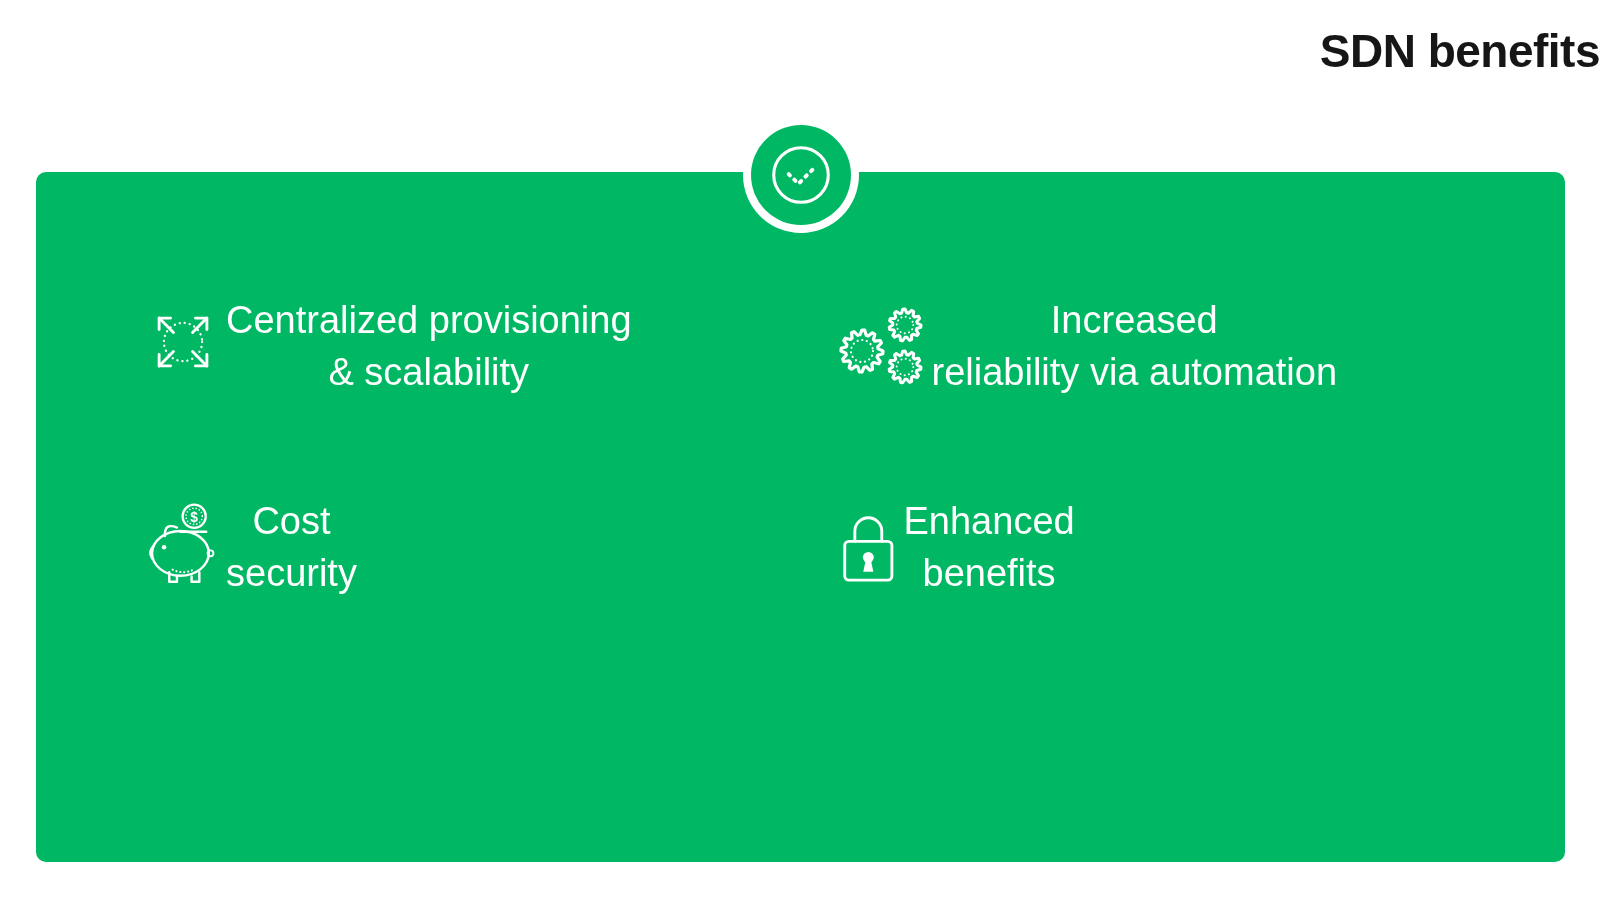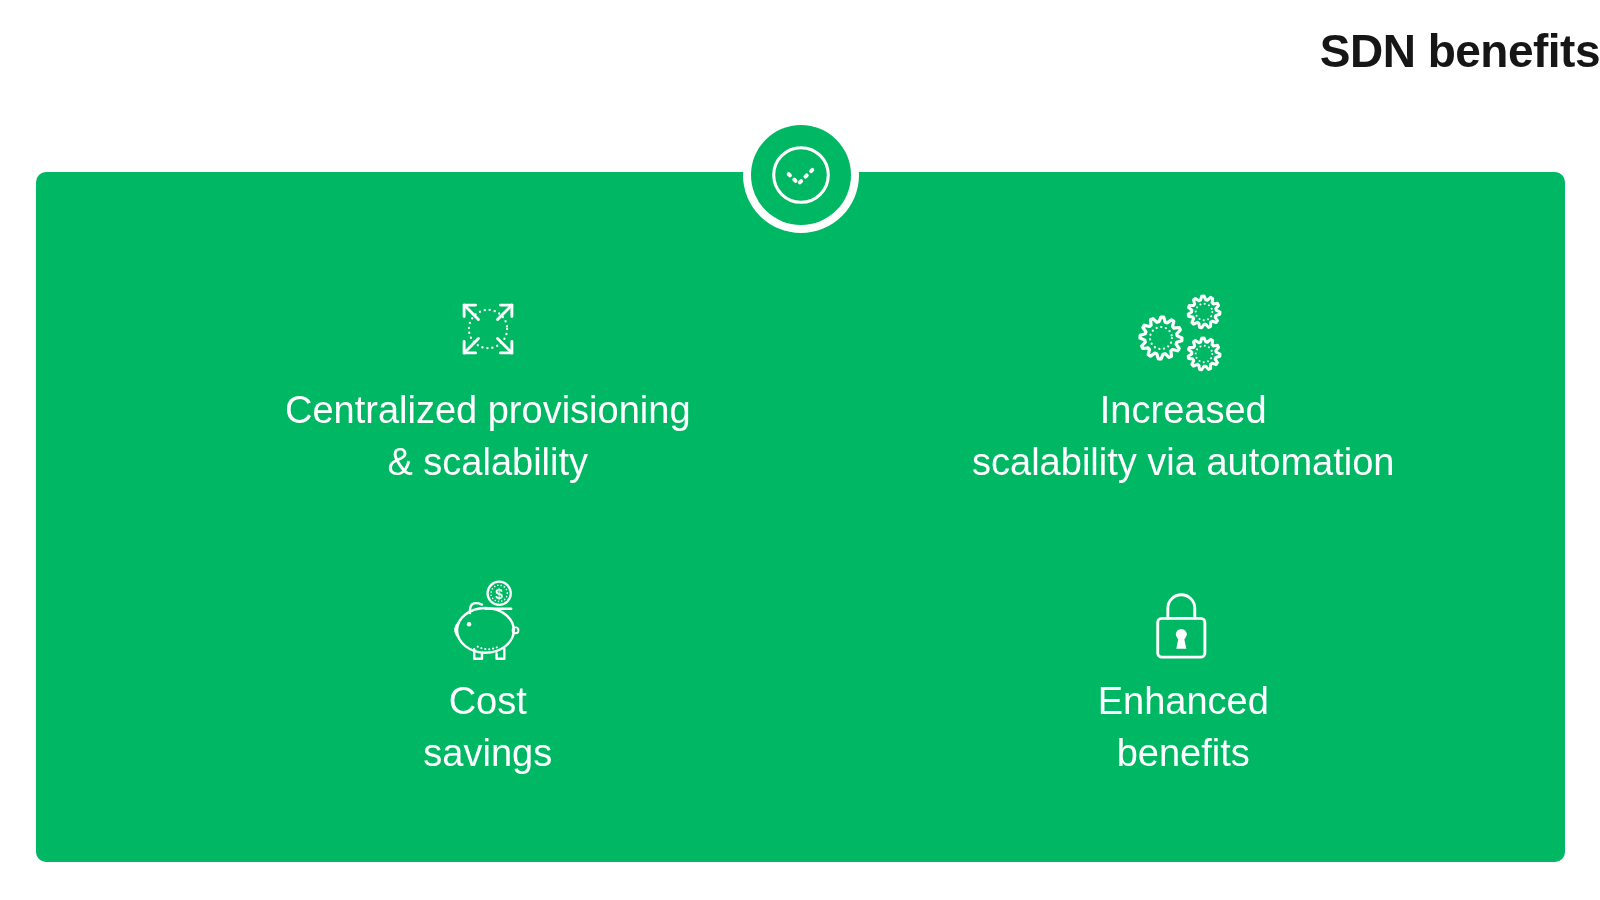--- a/index.html
+++ b/index.html
@@ -48,21 +48,20 @@
     display: flex; align-items: center; justify-content: center;
   }
   .grid {
     display: grid;
     grid-template-columns: 1fr 1fr;
     padding: 110px 34px 0 104px;
     row-gap: 85px;
   }
   .benefit {
     display: flex;
-    flex-direction: column;
     align-items: center;
   }
   .icon-box {
     height: 90px;
     display: flex;
     align-items: flex-end;
     justify-content: center;
   }
   .benefit-label {
     margin-top: 12px;
@@ -126,42 +125,42 @@
         <svg width="96" height="80" viewBox="0 0 96 80">
           <path class="stroke" stroke-width="3.2" d="M47.0,46.0L46.8,48.7L41.7,50.2L41.1,52.2L44.2,56.5L42.7,58.8L37.5,57.5L35.9,58.9L36.5,64.2L34.0,65.4L30.2,61.7L28.1,62.2L26.0,67.0L23.3,66.8L21.8,61.7L19.8,61.1L15.5,64.2L13.2,62.7L14.5,57.5L13.1,55.9L7.8,56.5L6.6,54.0L10.3,50.2L9.8,48.1L5.0,46.0L5.2,43.3L10.3,41.8L10.9,39.8L7.8,35.5L9.3,33.2L14.5,34.5L16.1,33.1L15.5,27.8L18.0,26.6L21.8,30.3L23.9,29.8L26.0,25.0L28.7,25.2L30.2,30.3L32.2,30.9L36.5,27.8L38.8,29.3L37.5,34.5L38.9,36.1L44.2,35.5L45.4,38.0L41.7,41.8L42.2,43.9Z"></path>
           <circle class="dots" cx="26" cy="46" r="11" stroke-width="2.2" stroke-dasharray="0.1 4.6"></circle>
           <path class="stroke" stroke-width="3" d="M85.0,20.0L84.8,22.3L80.8,23.5L80.2,25.1L82.5,28.7L81.1,30.5L77.1,29.3L75.6,30.3L75.6,34.6L73.5,35.4L70.8,32.2L69.0,32.3L66.7,35.8L64.5,35.4L63.9,31.2L62.4,30.3L58.5,32.1L56.9,30.5L58.7,26.6L57.8,25.1L53.6,24.5L53.2,22.3L56.7,20.0L56.8,18.2L53.6,15.5L54.4,13.4L58.7,13.4L59.7,11.9L58.5,7.9L60.3,6.5L63.9,8.8L65.5,8.2L66.7,4.2L69.0,4.0L70.8,7.8L72.5,8.2L75.6,5.4L77.7,6.5L77.1,10.7L78.3,11.9L82.5,11.3L83.6,13.4L80.8,16.5L81.2,18.2Z"></path>
           <circle class="dots" cx="69" cy="20" r="8.3" stroke-width="2" stroke-dasharray="0.1 4.3"></circle>
           <path class="stroke" stroke-width="3" d="M85.0,62.0L84.8,64.3L80.8,65.5L80.2,67.1L82.5,70.7L81.1,72.5L77.1,71.3L75.6,72.3L75.6,76.6L73.5,77.4L70.8,74.2L69.0,74.3L66.7,77.8L64.5,77.4L63.9,73.2L62.4,72.3L58.5,74.1L56.9,72.5L58.7,68.6L57.8,67.1L53.6,66.5L53.2,64.3L56.7,62.0L56.8,60.2L53.6,57.5L54.4,55.4L58.7,55.4L59.7,53.9L58.5,49.9L60.3,48.5L63.9,50.8L65.5,50.2L66.7,46.2L69.0,46.0L70.8,49.8L72.5,50.2L75.6,47.4L77.7,48.5L77.1,52.7L78.3,53.9L82.5,53.3L83.6,55.4L80.8,58.5L81.2,60.2Z"></path>
           <circle class="dots" cx="69" cy="62" r="8.3" stroke-width="2" stroke-dasharray="0.1 4.3"></circle>
         </svg>
       </div>
       <div class="benefit-label">Increased
-scalability via automation</div>
+reliability via automation</div>
     </div>
 
     <div class="benefit">
       <div class="icon-box">
         <svg width="86" height="86" viewBox="0 0 100 100">
           <ellipse class="stroke" cx="47" cy="62" rx="33" ry="26" stroke-width="2.8"></ellipse>
           <path class="stroke" d="M29,42 Q28,26 43,32" stroke-width="2.8"></path>
           <circle cx="28" cy="55" r="2.6" fill="#ffffff"></circle>
           <path class="stroke" d="M16,53 q-7,7 -2,15" stroke-width="2.6"></path>
           <circle class="stroke" cx="82" cy="62" r="3.4" stroke-width="2.2"></circle>
           <path class="stroke" d="M34,84 v11 h9 v-6" stroke-width="2.8"></path>
           <path class="stroke" d="M60,89 v6 h9 v-11" stroke-width="2.8"></path>
           <path class="dots" d="M38,81 Q50,87 62,81" stroke-width="2.4" stroke-dasharray="0.1 4.5"></path>
           <line class="stroke" x1="47" y1="37" x2="77" y2="37" stroke-width="2.8"></line>
           <circle class="stroke" cx="63" cy="19" r="13.5" stroke-width="2.6" fill="var(--green)"></circle>
           <circle class="dots" cx="63" cy="19" r="9.5" stroke-width="1.8" stroke-dasharray="0.1 3.8"></circle>
           <text x="63" y="25" text-anchor="middle" font-size="16" font-weight="bold" fill="#ffffff">$</text>
         </svg>
       </div>
       <div class="benefit-label">Cost
-savings</div>
+security</div>
     </div>
 
     <div class="benefit">
       <div class="icon-box">
         <svg width="68" height="80" viewBox="0 0 80 95">
           <path class="stroke" d="M22,42 V30 a16,16 0 0 1 32,0 V42" stroke-width="3.4"></path>
           <rect class="stroke" x="10" y="42" width="56" height="46" rx="5" stroke-width="3.4"></rect>
           <circle cx="38" cy="61" r="6.5" fill="#ffffff"></circle>
           <path d="M35,64 L41,64 L44,78 L32,78 Z" fill="#ffffff"></path>
         </svg>

